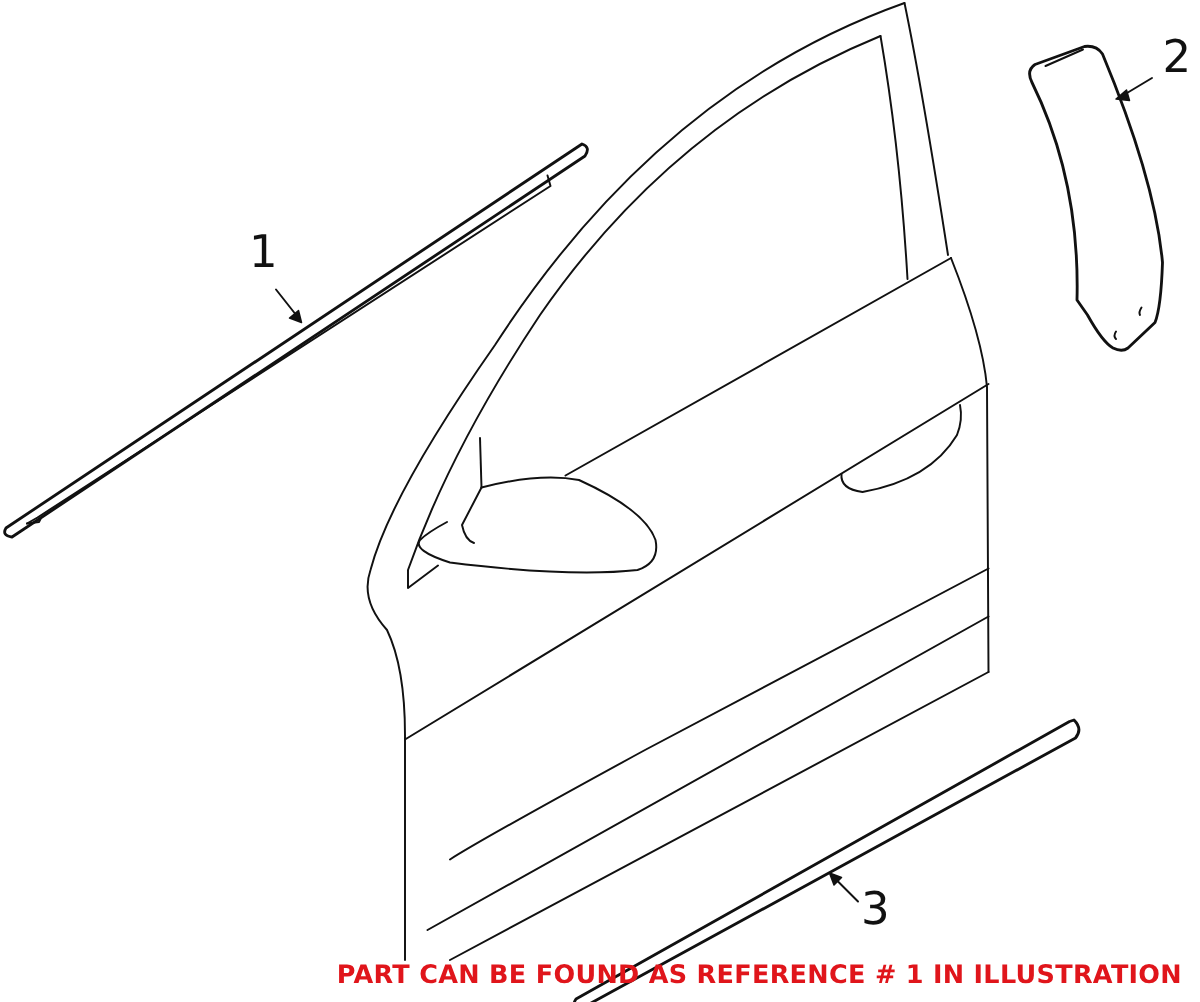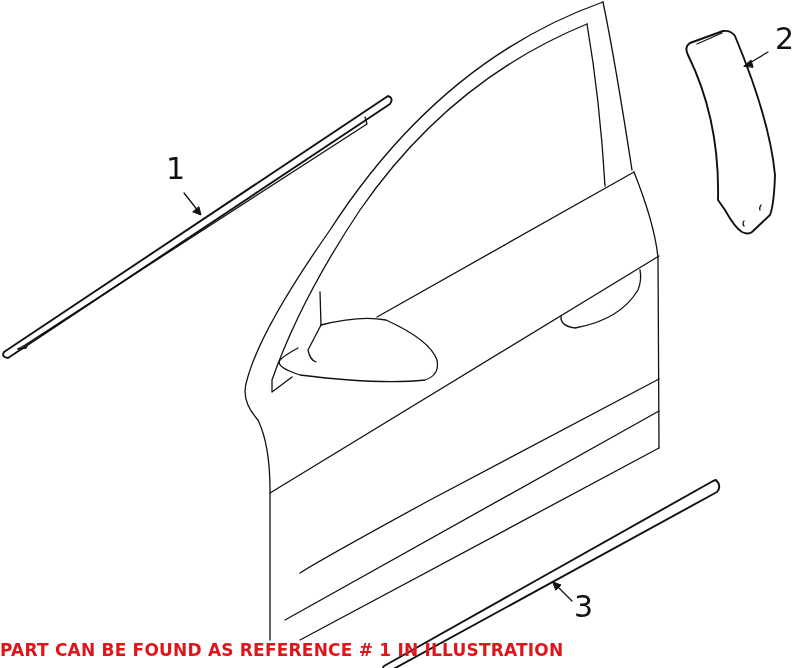--- a/index.html
+++ b/index.html
@@ -1,19 +1,19 @@
 <!DOCTYPE html>
 <html><head>
 <meta charset="utf-8">
 <style>
   html, body { margin: 0; padding: 0; background: #ffffff; }
   body { width: 800px; height: 668px; position: relative; overflow: hidden; font-family: "DejaVu Sans", sans-serif; }
   #diagram { position: absolute; left: 0; top: 0; width: 800px; height: 668px; }
   .callout { position: absolute; font-family: "DejaVu Sans", sans-serif; font-size: 30px; color: #111; line-height: 1; }
-  .notice { position: absolute; left: 0; width: 788px; top: 640px; text-align: left; font-family: "DejaVu Sans", sans-serif; font-weight: bold; font-size: 17px; letter-spacing: 0.2px; }
+  .notice { position: absolute; left: 0; width: 788px; top: 640px; text-align: right; font-family: "DejaVu Sans", sans-serif; font-weight: bold; font-size: 17px; letter-spacing: 0.2px; }
   svg path, svg line, svg polyline { fill: none; stroke: #111; stroke-linecap: round; stroke-linejoin: round; }
   .thin { stroke-width: 1.3; }
   .thick { stroke-width: 1.9; }
 </style>
 </head>
 <body>
 
 <svg id="diagram" viewBox="0 0 800 668" width="800" height="668">
 
   <g>

